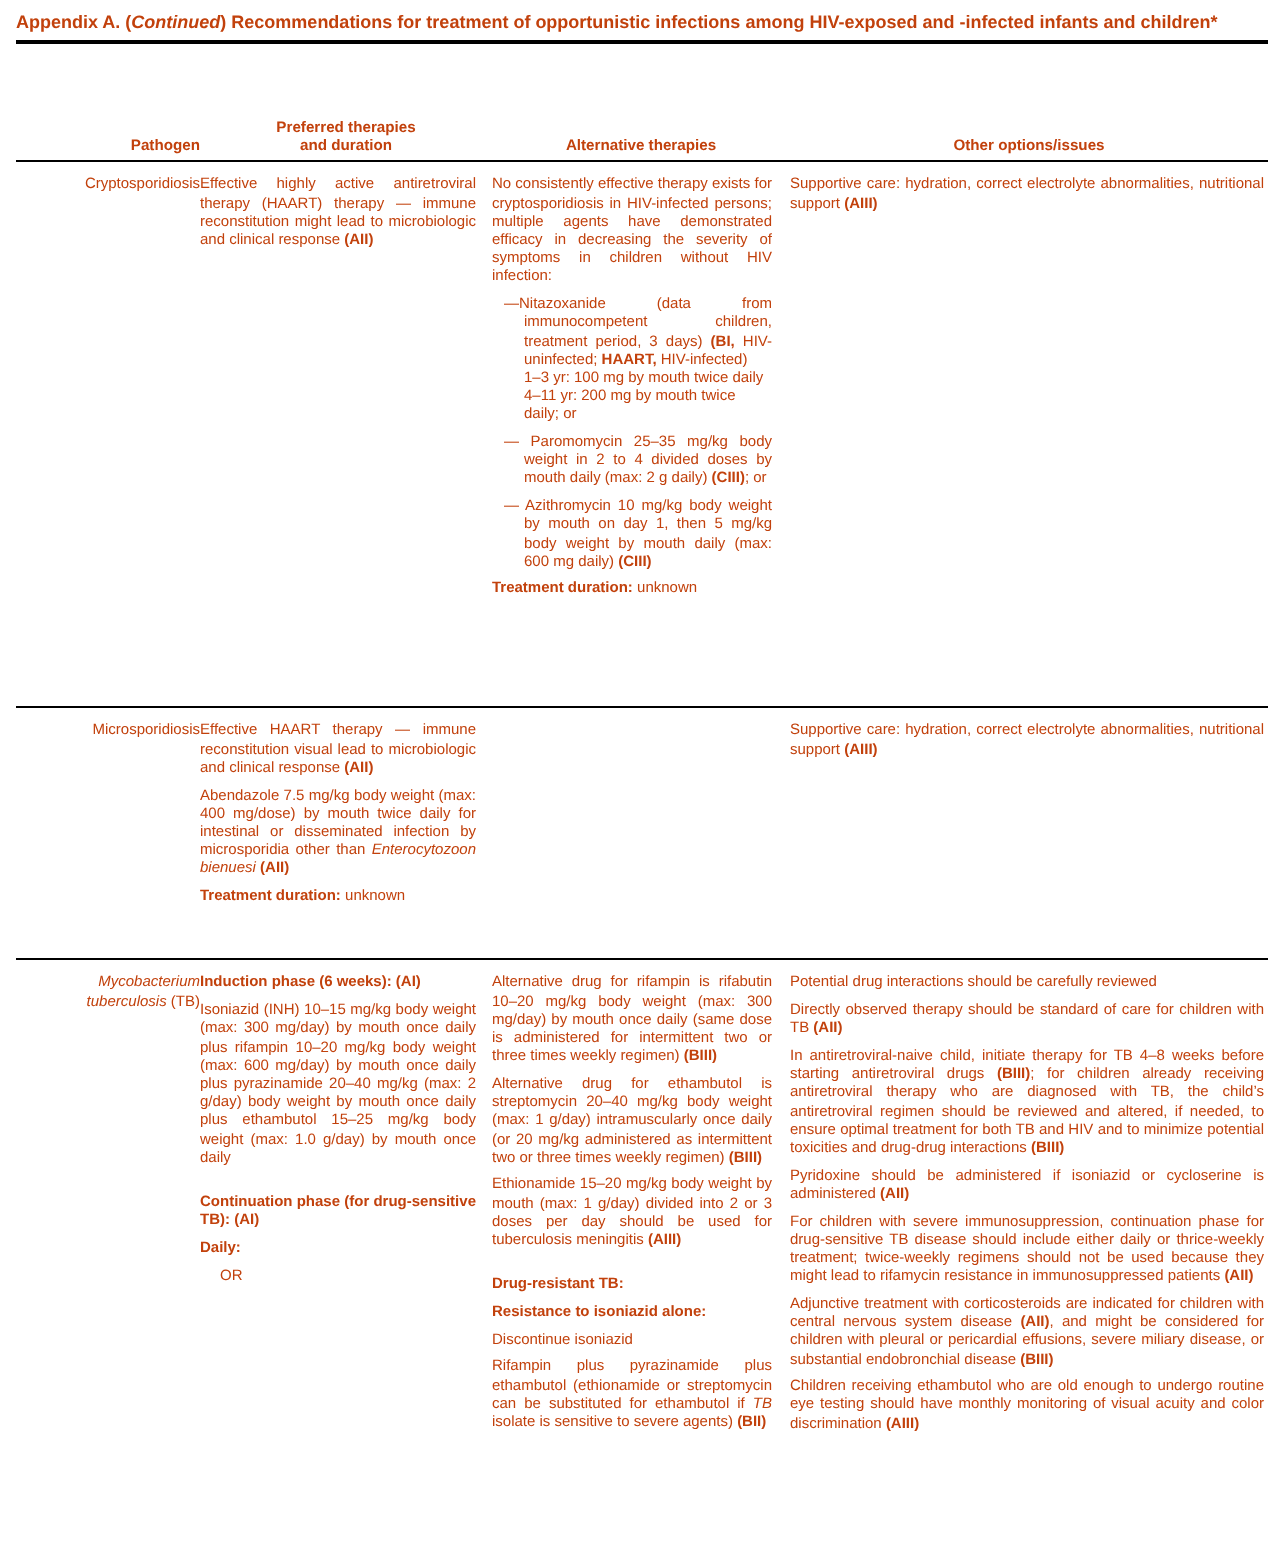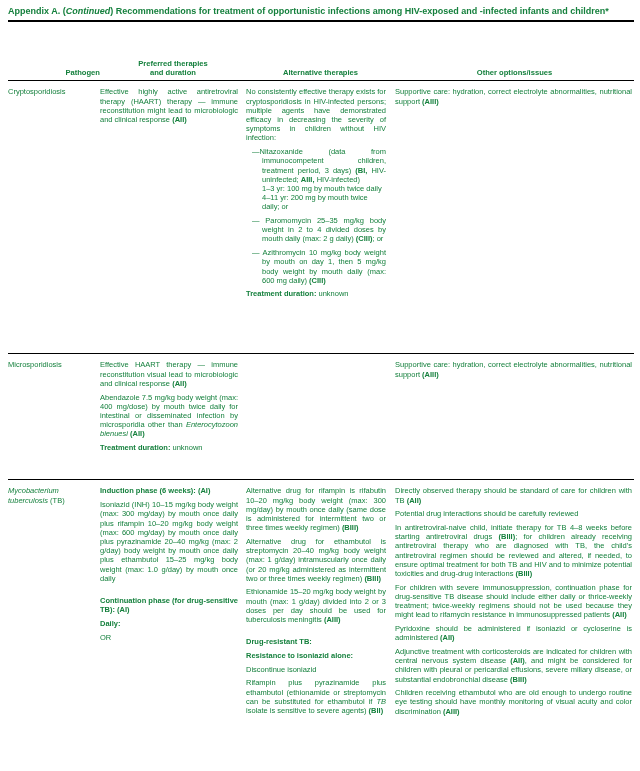--- a/index.html
+++ b/index.html
@@ -2,21 +2,21 @@
 <html><head>
 <meta charset="utf-8">
 <style>
   * { box-sizing: border-box; margin: 0; padding: 0; }
   html, body { background: #ffffff; }
   .page {
     position: relative;
     width: 640px;
     height: 771px;
     background: #fff;
-    color: #15803d;
+    color: #c2410c;
     font-family: "Liberation Sans", "DejaVu Sans", sans-serif;
     padding: 6px 4px 0 8px;
     overflow: hidden;
   }
   .title {
     font-size: 9px;
     font-weight: bold;
     line-height: 11px;
     width: 626px;
   }
@@ -48,26 +48,26 @@
   .t-row + .t-row { border-top: 1.2px solid #000; }
   .row-0 { min-height: 272px; }
   .row-1 { min-height: 126px; }
   .row-2 { min-height: 298px; }
   .cell { font-size: 7.5px; line-height: 9.2px; }
   .cell.c2 { padding-right: 8px; }
   .cell.c3 { padding-right: 9px; }
   .cell.c4 { padding-right: 2px; }
   .para { margin-top: 4.5px; text-align: justify; }
   .cell .para:first-child { margin-top: 0; }
-  .para.path { text-align: left; }
+  .para.path { text-align: right; }
   .para.h { font-weight: bold; }
   .para.mt { margin-top: 13px; }
   .para.li { margin-left: 16px; text-indent: -10px; }
   .para.sub { margin-left: 16px; margin-top: 0; text-align: left; }
-  .para.or { text-align: left; }
+  .para.or { margin-left: 10px; text-align: left; }
   span.b { font-weight: bold; }
   span.i { font-style: italic; }
 </style>
 </head>
 <body>
 
 <div class="page">
   <div class="title" id="title"><span>Appendix A. (</span><span class="i">Continued</span><span>) Recommendations for treatment of opportunistic infections among HIV-exposed and -infected infants and children*</span></div>
   <div class="rule-thick"></div>
   <div class="head-row">
@@ -79,21 +79,21 @@
   <div id="tbody">
       <div class="t-row row-0">
         <div class="cell c1">
           <div class="para path"><span>Cryptosporidiosis</span></div>
         </div>
         <div class="cell c2">
           <div class="para p"><span>Effective highly active antiretroviral therapy (HAART) therapy — immune reconstitution might lead to microbiologic and clinical response </span><span class="b">(AII)</span></div>
         </div>
         <div class="cell c3">
           <div class="para p"><span>No consistently effective therapy exists for cryptosporidiosis in HIV-infected persons; multiple agents have demonstrated efficacy in decreasing the severity of symptoms in children without HIV infection:</span></div>
-          <div class="para li"><span>—Nitazoxanide (data from immunocompetent children, treatment period, 3 days) </span><span class="b">(BI,</span><span> HIV-uninfected; </span><span class="b">AIII,</span><span> HIV-infected)</span></div>
+          <div class="para li"><span>—Nitazoxanide (data from immunocompetent children, treatment period, 3 days) </span><span class="b">(BI,</span><span> HIV-uninfected; </span><span class="b">HAART,</span><span> HIV-infected)</span></div>
           <div class="para sub"><span>1–3 yr: 100 mg by mouth twice daily</span></div>
           <div class="para sub"><span>4–11 yr: 200 mg by mouth twice daily; or</span></div>
           <div class="para li"><span>— Paromomycin 25–35 mg/kg body weight in 2 to 4 divided doses by mouth daily (max: 2 g daily) </span><span class="b">(CIII)</span><span>; or</span></div>
           <div class="para li"><span>— Azithromycin 10 mg/kg body weight by mouth on day 1, then 5 mg/kg body weight by mouth daily (max: 600 mg daily) </span><span class="b">(CIII)</span></div>
           <div class="para p"><span class="b">Treatment duration:</span><span> unknown</span></div>
         </div>
         <div class="cell c4">
           <div class="para p"><span>Supportive care: hydration, correct electrolyte abnormalities, nutritional support </span><span class="b">(AIII)</span></div>
         </div>
       </div>
@@ -125,23 +125,23 @@
         <div class="cell c3">
           <div class="para p"><span>Alternative drug for rifampin is rifabutin 10–20 mg/kg body weight (max: 300 mg/day) by mouth once daily (same dose is administered for intermittent two or three times weekly regimen) </span><span class="b">(BIII)</span></div>
           <div class="para p"><span>Alternative drug for ethambutol is streptomycin 20–40 mg/kg body weight (max: 1 g/day) intramuscularly once daily (or 20 mg/kg administered as intermittent two or three times weekly regimen) </span><span class="b">(BIII)</span></div>
           <div class="para p"><span>Ethionamide 15–20 mg/kg body weight by mouth (max: 1 g/day) divided into 2 or 3 doses per day should be used for tuberculosis meningitis </span><span class="b">(AIII)</span></div>
           <div class="para h mt"><span>Drug-resistant TB:</span></div>
           <div class="para h"><span>Resistance to isoniazid alone:</span></div>
           <div class="para p"><span>Discontinue isoniazid</span></div>
           <div class="para p"><span>Rifampin plus pyrazinamide plus ethambutol (ethionamide or streptomycin can be substituted for ethambutol if </span><span class="i">TB</span><span> isolate is sensitive to severe agents) </span><span class="b">(BII)</span></div>
         </div>
         <div class="cell c4">
+          <div class="para p"><span>Potential drug interactions should be carefully reviewed</span></div>
           <div class="para p"><span>Directly observed therapy should be standard of care for children with TB </span><span class="b">(AII)</span></div>
-          <div class="para p"><span>Potential drug interactions should be carefully reviewed</span></div>
           <div class="para p"><span>In antiretroviral-naive child, initiate therapy for TB 4–8 weeks before starting antiretroviral drugs </span><span class="b">(BIII)</span><span>; for children already receiving antiretroviral therapy who are diagnosed with TB, the child’s antiretroviral regimen should be reviewed and altered, if needed, to ensure optimal treatment for both TB and HIV and to minimize potential toxicities and drug-drug interactions </span><span class="b">(BIII)</span></div>
+          <div class="para p"><span>Pyridoxine should be administered if isoniazid or cycloserine is administered </span><span class="b">(AII)</span></div>
           <div class="para p"><span>For children with severe immunosuppression, continuation phase for drug-sensitive TB disease should include either daily or thrice-weekly treatment; twice-weekly regimens should not be used because they might lead to rifamycin resistance in immunosuppressed patients </span><span class="b">(AII)</span></div>
-          <div class="para p"><span>Pyridoxine should be administered if isoniazid or cycloserine is administered </span><span class="b">(AII)</span></div>
           <div class="para p"><span>Adjunctive treatment with corticosteroids are indicated for children with central nervous system disease </span><span class="b">(AII)</span><span>, and might be considered for children with pleural or pericardial effusions, severe miliary disease, or substantial endobronchial disease </span><span class="b">(BIII)</span></div>
           <div class="para p"><span>Children receiving ethambutol who are old enough to undergo routine eye testing should have monthly monitoring of visual acuity and color discrimination </span><span class="b">(AIII)</span></div>
         </div>
       </div>
     </div>
 </div>
 
 </body></html>

